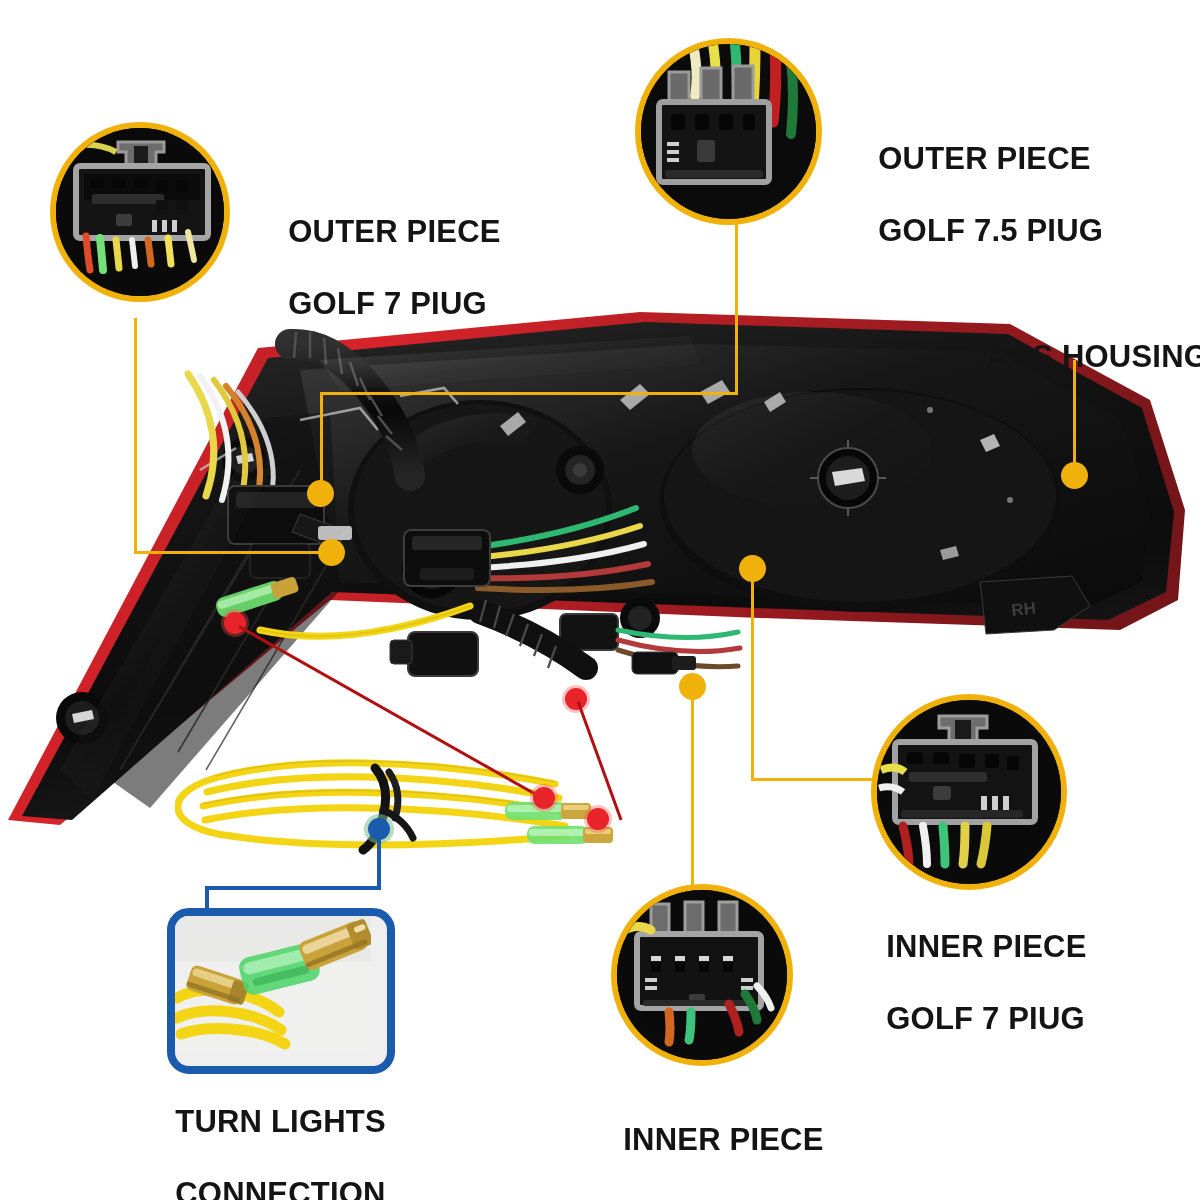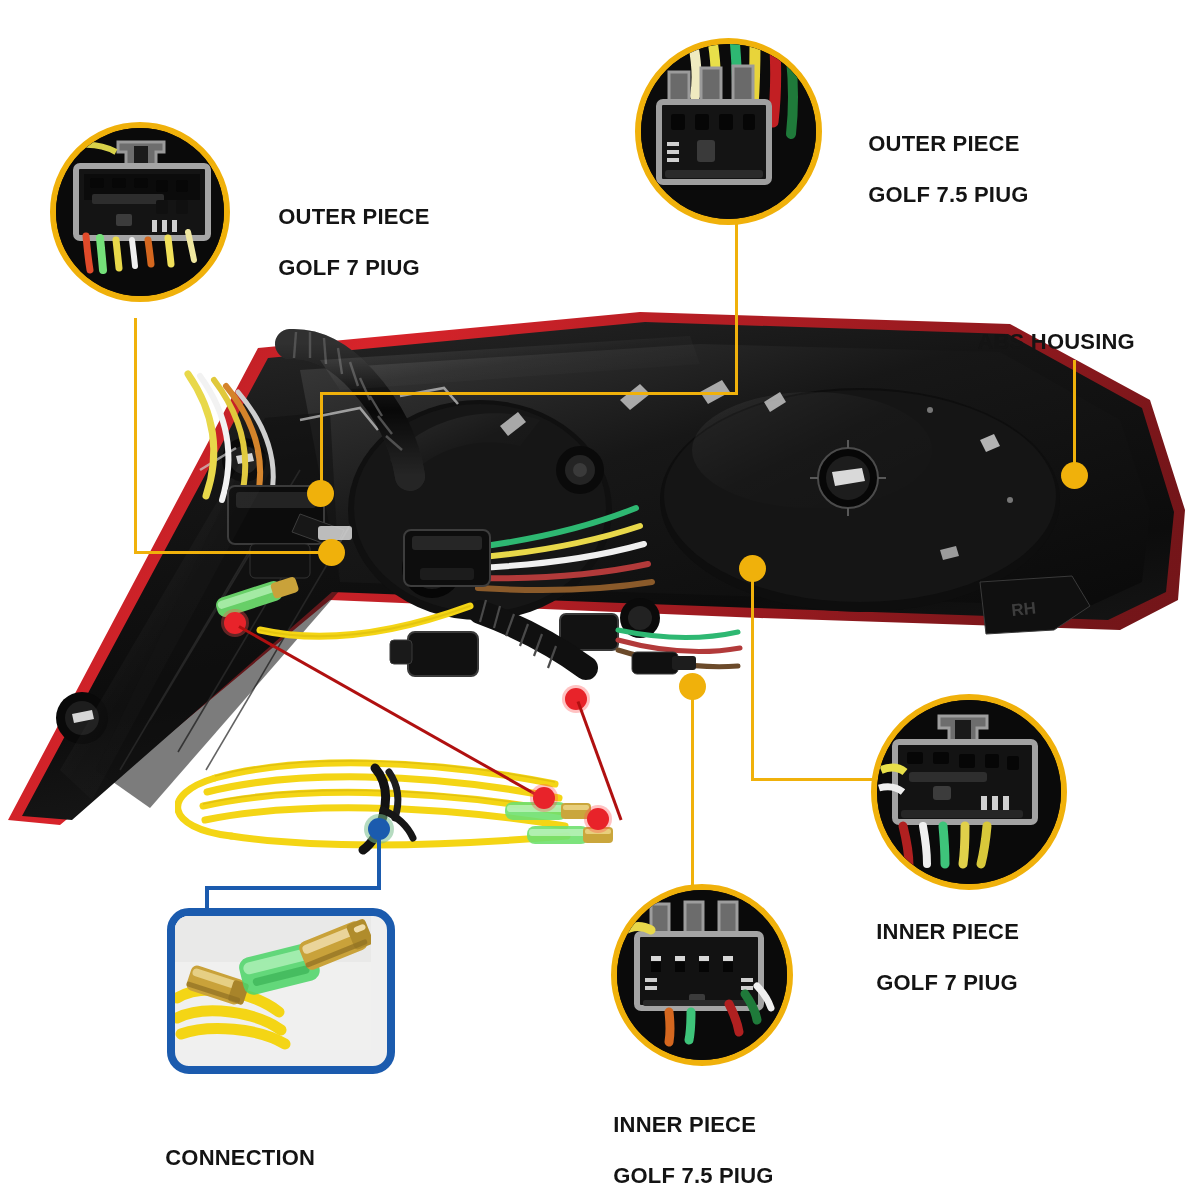--- a/index.html
+++ b/index.html
@@ -1,20 +1,20 @@
 <!DOCTYPE html>
 <html><head>
 <meta charset="utf-8">
 <style>
   html,body{margin:0;padding:0;background:#fff;}
   body{width:1200px;height:1200px;overflow:hidden;font-family:"Liberation Sans",sans-serif;}
   #stage{position:relative;width:1200px;height:1200px;background:#ffffff;}
 
   
-  .label{position:absolute;color:#141414;font-weight:700;font-size:22px;line-height:1.16;
+  .label{position:absolute;color:#141414;font-weight:700;font-size:31px;line-height:1.16;
          letter-spacing:.2px;white-space:pre;font-family:"Liberation Sans",sans-serif;}
 
   
   .ln{position:absolute;background:#F0B10B;}
   .ln.h{height:3px;}
   .ln.v{width:3px;}
   .ln.blue{background:#1B5BAE;}
   .ln.blue.h{height:4px;}
   .ln.blue.v{width:4px;}
   .dot{position:absolute;border-radius:50%;background:#F0B10B;}
@@ -529,17 +529,17 @@
       <g transform="translate(122,28) rotate(-22)">
         <rect x="0" y="0" width="66" height="30" rx="7" fill="#c9a23a"></rect>
         <rect x="3" y="4" width="60" height="9" rx="4" fill="#ead49a"></rect>
         <rect x="52" y="1" width="20" height="27" rx="4" fill="#b08c2c"></rect>
         <rect x="58" y="6" width="12" height="6" rx="3" fill="#f0ddaa"></rect>
         <rect x="0" y="21" width="66" height="5" rx="2" fill="#8f6f22" opacity=".7"></rect>
       </g>
     </svg>
   </div>
   <div class="label" style="left:140px;top:1068px;">
-    <br>
+    <span>TURN LIGHTS</span><br>
     <span>CONNECTION</span>
   </div>
 
 </div>
 
 </body></html>

